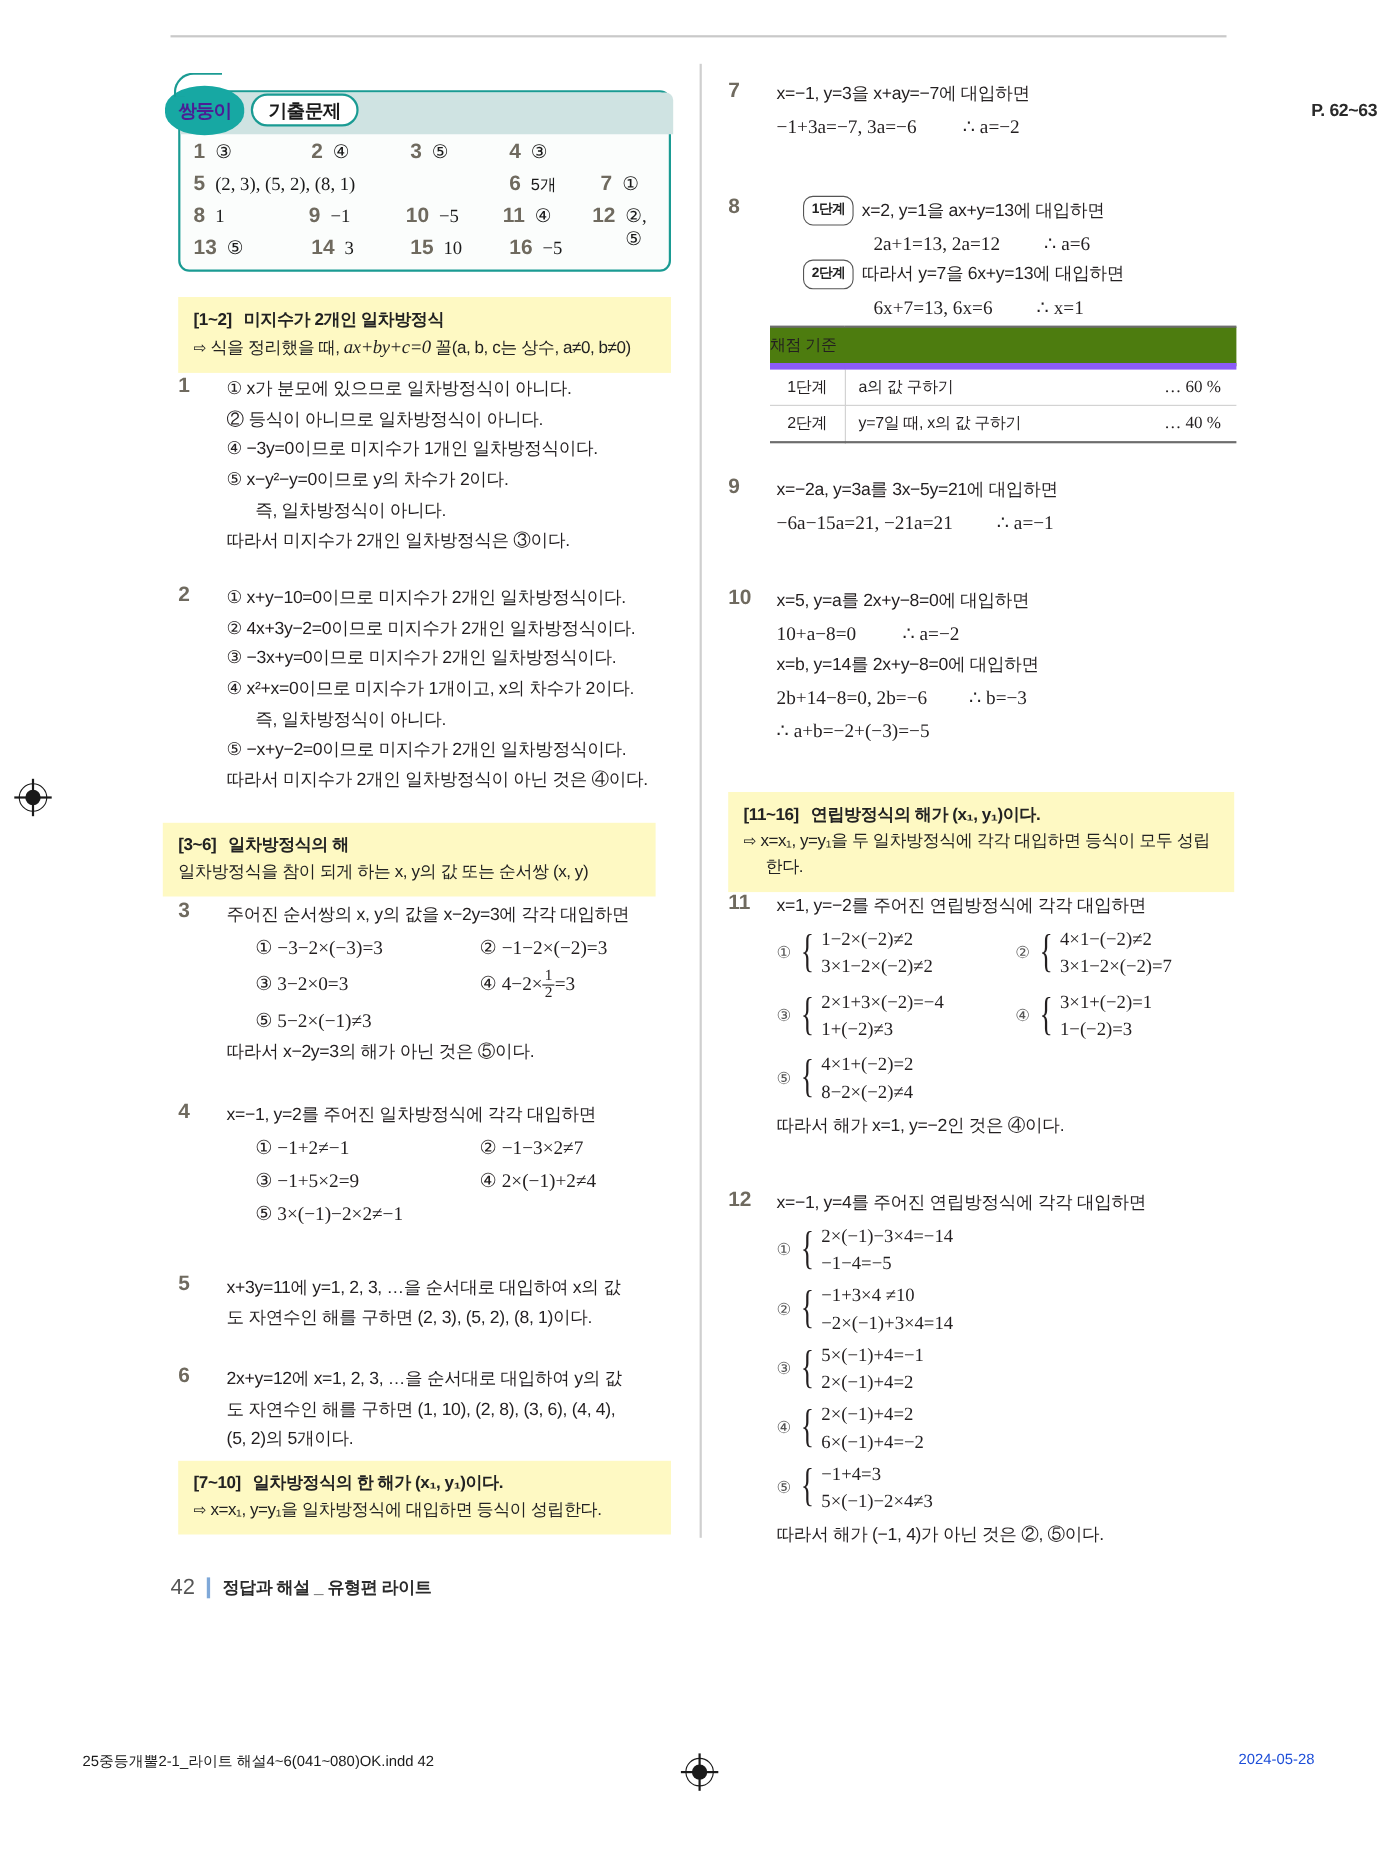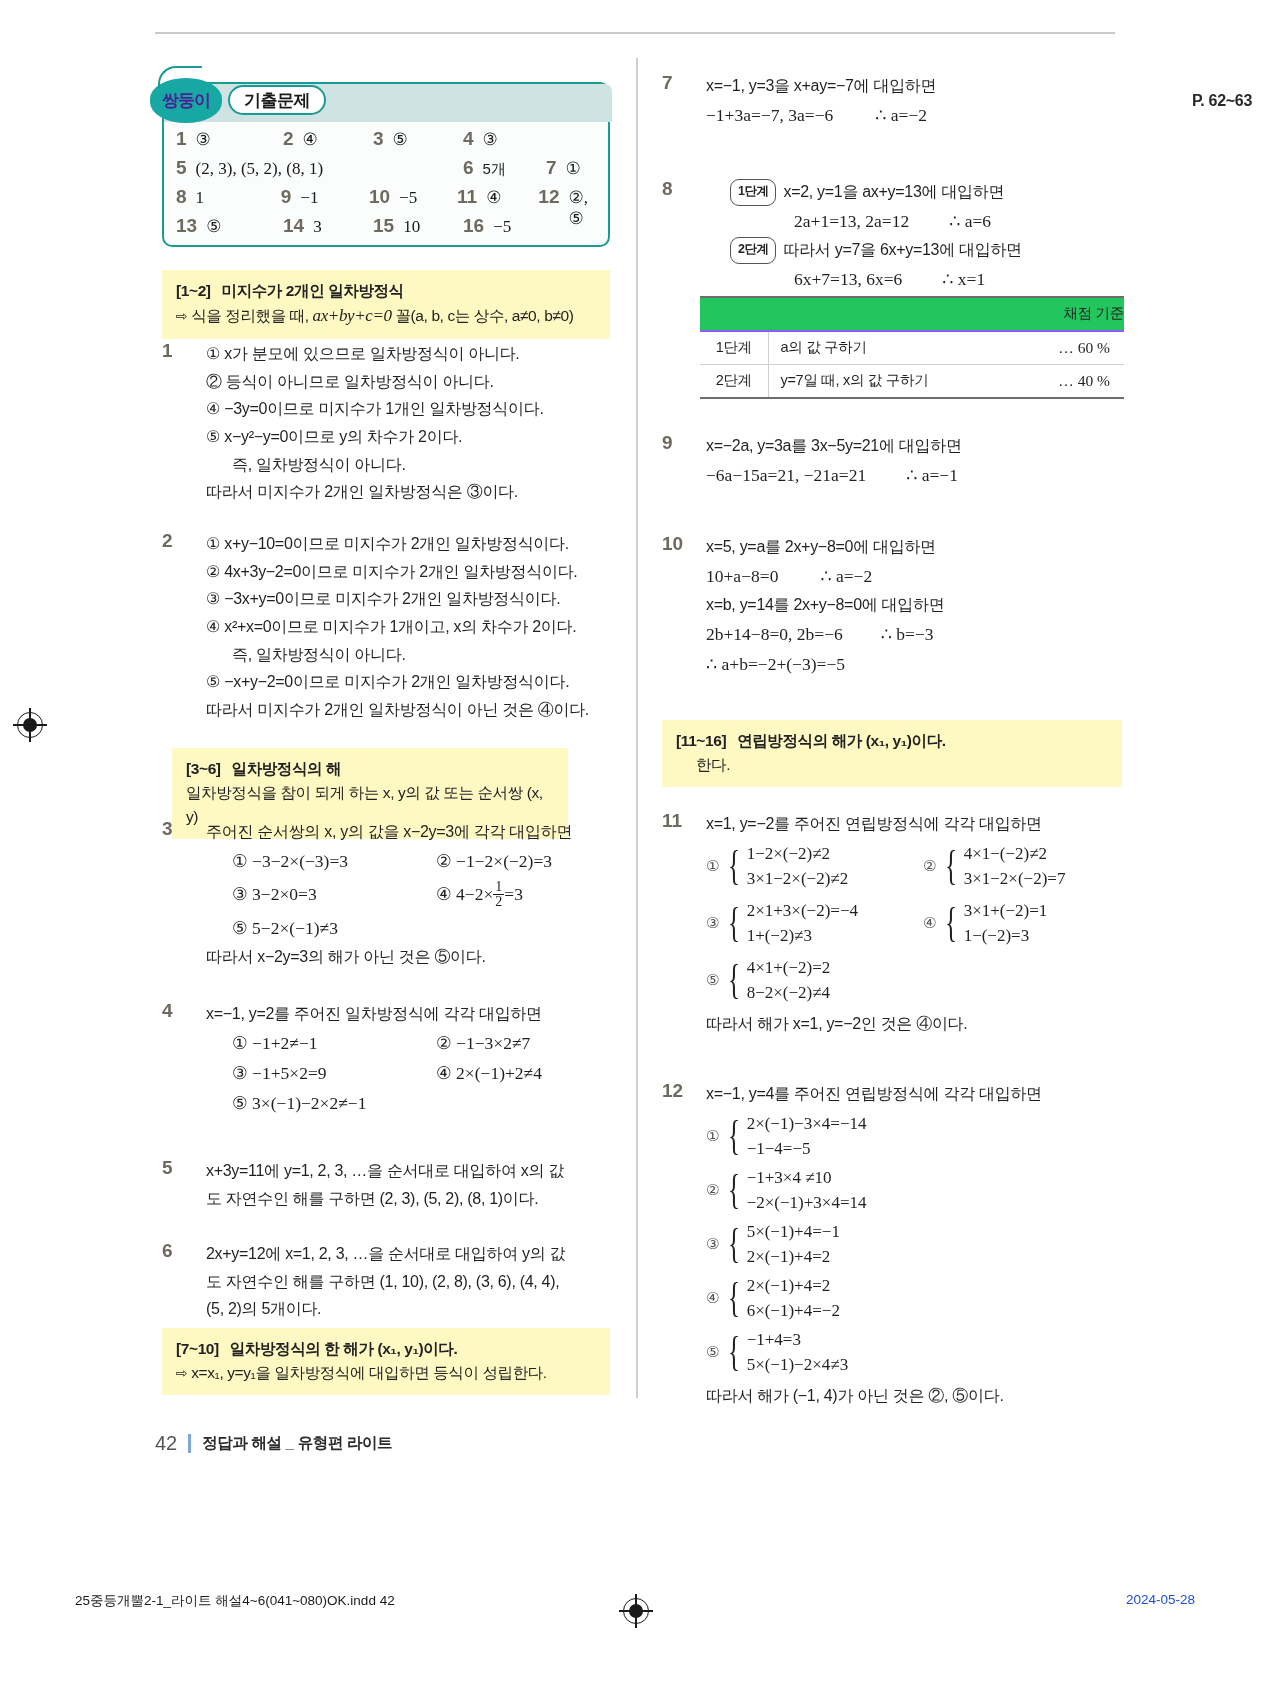--- a/index.html
+++ b/index.html
@@ -138,22 +138,22 @@
   }
 
   
   .grade-table {
     position:absolute; left:700px; top:296px; width:424px;
     border-top:2px solid #6d6d6d; border-bottom:2px solid #6d6d6d;
     border-collapse:collapse;
     font-family:"Liberation Sans", sans-serif; font-size:14.5px;
   }
   .grade-table th {
-    background:#22c55e; text-align:right; font-weight:normal;
-    padding:6px 0 7px 0; border-bottom:2px solid #8b5cf6; letter-spacing:-0.3px;
+    background:#4d7c0f; text-align:left; font-weight:normal;
+    padding:6px 0 7px 0; border-bottom:6px solid #8b5cf6; letter-spacing:-0.3px;
   }
   .grade-table td { padding:6px 0 7px 0; border-bottom:1px solid #cfcfcf; }
   .grade-table tr:last-child td { border-bottom:none; }
   .gt-step { width:68px; text-align:center; border-right:1px solid #cfcfcf; letter-spacing:-0.3px; }
   .gt-desc { padding-left:12px !important; letter-spacing:-0.3px; }
   .gt-pct { width:104px; text-align:right; padding-right:14px !important;
             font-family:"Liberation Serif", serif; font-size:15.5px; }
 
   
   .sysrow { display:flex; align-items:center; margin:3px 0; }
@@ -335,21 +335,21 @@
       <div class="ln kr">① x+y−10=0이므로 미지수가 2개인 일차방정식이다.</div>
       <div class="ln kr">② 4x+3y−2=0이므로 미지수가 2개인 일차방정식이다.</div>
       <div class="ln kr">③ −3x+y=0이므로 미지수가 2개인 일차방정식이다.</div>
       <div class="ln kr">④ x²+x=0이므로 미지수가 1개이고, x의 차수가 2이다.</div>
       <div class="ln kr ind">즉, 일차방정식이 아니다.</div>
       <div class="ln kr">⑤ −x+y−2=0이므로 미지수가 2개인 일차방정식이다.</div>
       <div class="ln kr">따라서 미지수가 2개인 일차방정식이 아닌 것은 ④이다.</div>
     </div>
   </div>
 
-  <div class="hint" style="left:172px; top:748px; width:396px;">
+  <div class="hint" style="left:148px; top:748px; width:448px;">
     <div>
       <span class="rng">[3~6]</span>
       <span class="ttl" style="margin-left:7px;">일차방정식의 해</span>
     </div>
     <div>일차방정식을 참이 되게 하는 x, y의 값 또는 순서쌍 (x, y)</div>
   </div>
 
   <div class="sol" style="left:162px; top:818px; width:460px;">
     <div class="sol-num">3</div>
     <div class="sol-body">
@@ -488,20 +488,24 @@
       </div>
       <div class="ln">∴ a+b=−2+(−3)=−5</div>
     </div>
   </div>
 
   <div class="hint" style="left:662px; top:720px; width:460px;">
     <div>
       <span class="rng">[11~16]</span>
       <span class="ttl" style="margin-left:7px;">연립방정식의 해가 (x₁, y₁)이다.</span>
     </div>
+    <div>
+      <span class="ar">⇨</span>
+      <span>x=x₁, y=y₁을 두 일차방정식에 각각 대입하면 등식이 모두 성립</span>
+    </div>
     <div style="padding-left:20px">한다.</div>
   </div>
 
   <div class="sol" style="left:662px; top:810px; width:478px;">
     <div class="sol-num">11</div>
     <div class="sol-body" style="margin-left:44px;">
       <div class="ln kr">x=1, y=−2를 주어진 연립방정식에 각각 대입하면</div>
       <div class="sys-pair">
         <div>
           <div class="sysrow">

